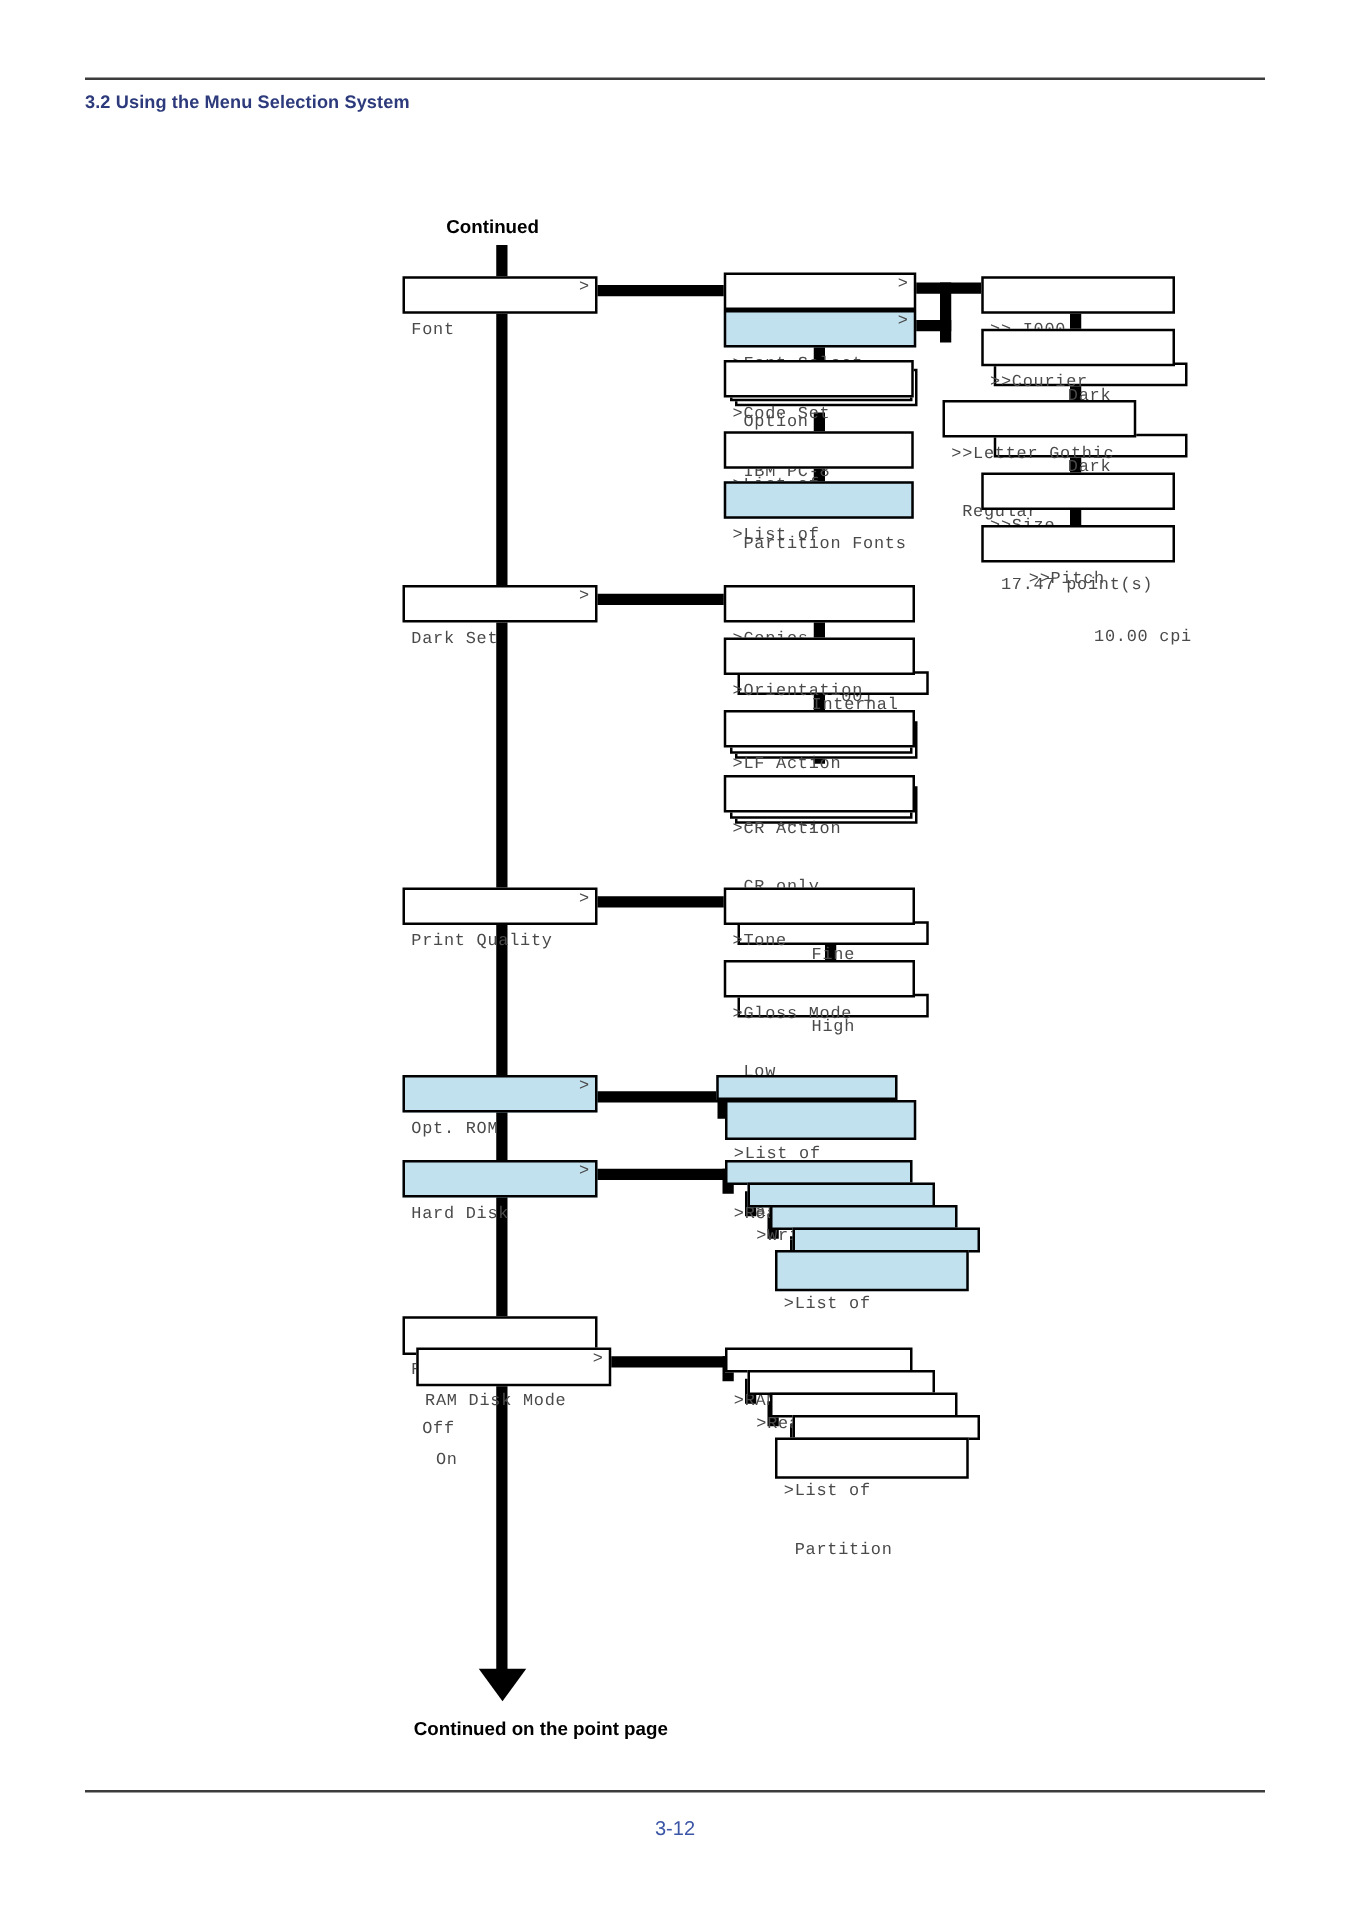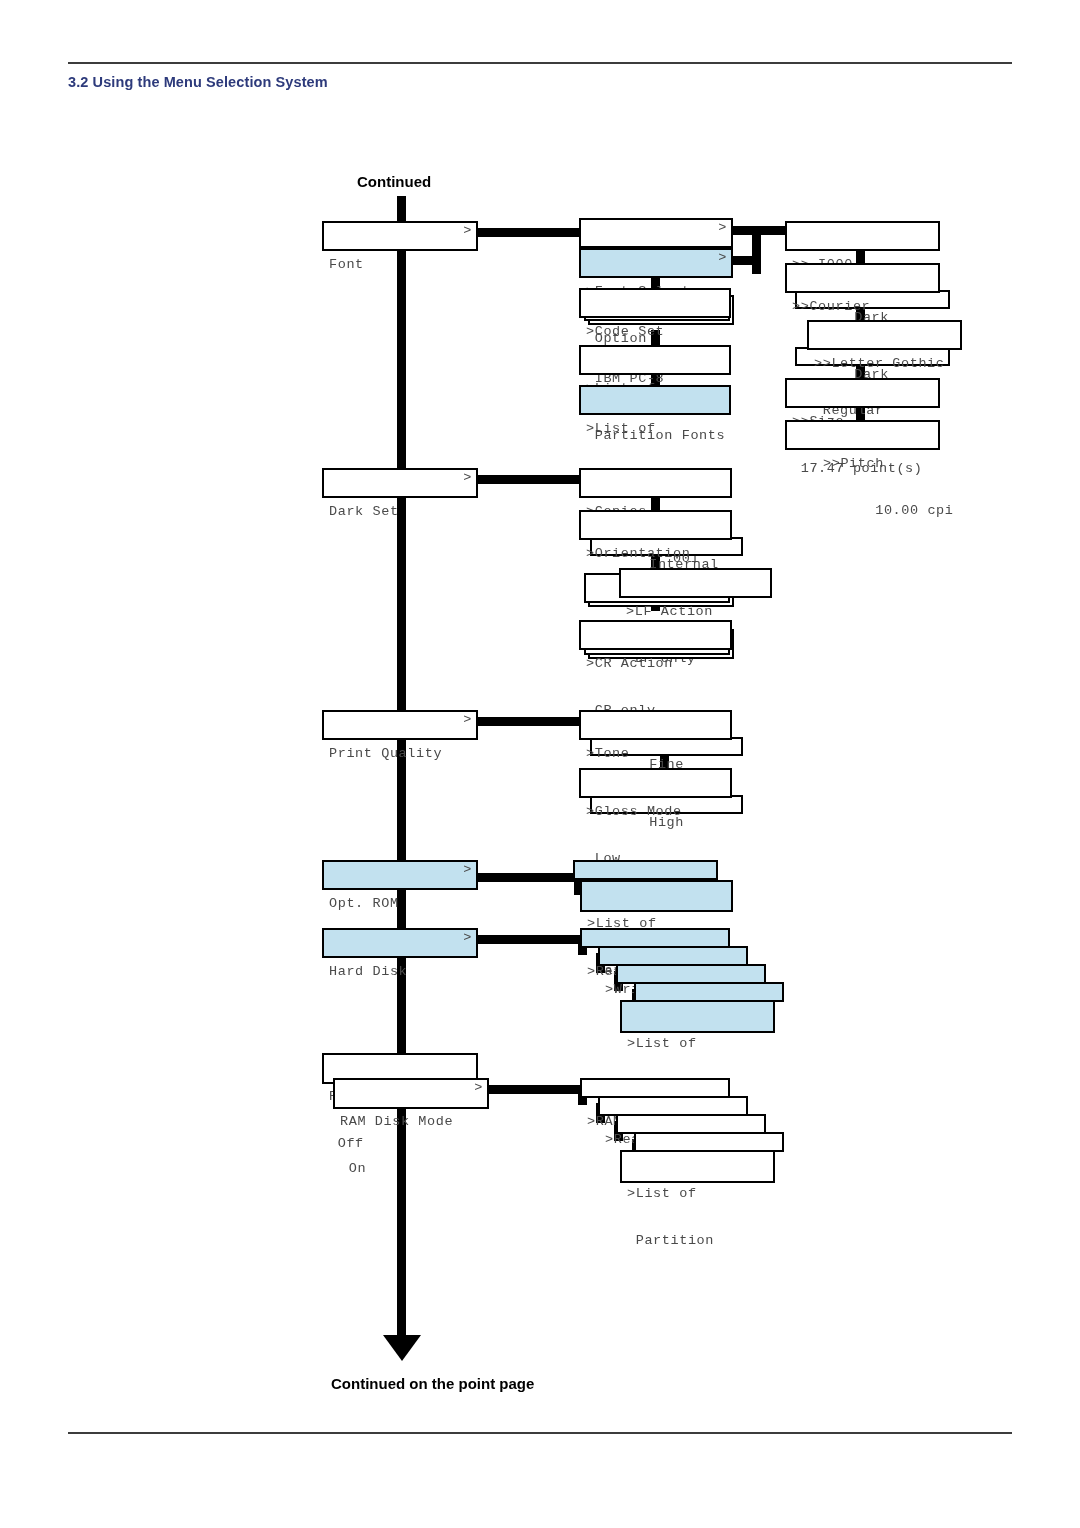--- a/index.html
+++ b/index.html
@@ -153,21 +153,21 @@
     <span>  Dark</span>
   </div>
   <div class="box" style="left:785px;top:263px;width:155px;height:30px;">
     <span class="r1">&gt;&gt;Courier</span>
     <span class="r2"> Regular</span>
   </div>
 
   <div class="subbox" style="left:795px;top:347px;width:155px;height:19px;">
     <span>  Dark</span>
   </div>
-  <div class="box" style="left:807px;top:320px;width:155px;height:30px;">
+  <div class="box" style="left:754px;top:320px;width:155px;height:30px;">
     <span class="r1">&gt;&gt;Letter Gothic</span>
     <span class="r2"> Regular</span>
   </div>
 
   <div class="box" style="left:785px;top:378px;width:155px;height:30px;">
     <span class="r1">&gt;&gt;Size</span>
     <span class="r2"> 17.47 point(s)</span>
   </div>
 
   <div class="box" style="left:785px;top:420px;width:155px;height:30px;padding-left:36px;">
@@ -194,21 +194,21 @@
   <div class="subbox" style="left:590px;top:537px;width:153px;height:19px;">
     <span>  Internal</span>
   </div>
   <div class="box" style="left:579px;top:510px;width:153px;height:30px;">
     <span class="r1">&gt;Orientation</span>
     <span class="r2"> Portrait</span>
   </div>
 
   <div class="shadow" style="left:588px;top:577px;width:146px;height:30px;"></div>
   <div class="shadow" style="left:584px;top:573px;width:146px;height:30px;"></div>
-  <div class="box" style="left:579px;top:568px;width:153px;height:30px;margin-left:40px;">
+  <div class="box" style="left:579px;top:568px;width:153px;height:30px;">
     <span class="r1">&gt;LF Action</span>
     <span class="r2"> LF only</span>
   </div>
 
   <div class="shadow" style="left:588px;top:629px;width:146px;height:30px;"></div>
   <div class="shadow" style="left:584px;top:625px;width:146px;height:30px;"></div>
   <div class="box" style="left:579px;top:620px;width:153px;height:30px;">
     <span class="r1">&gt;CR Action</span>
     <span class="r2"> CR only</span>
   </div>
@@ -312,14 +312,15 @@
   </div>
   <div class="box" style="left:634px;top:1132px;width:150px;height:20px;">
     <span class="r1">&gt;Delete Data</span>
   </div>
   <div class="box" style="left:620px;top:1150px;width:155px;height:33px;">
     <span class="r1">&gt;List of</span>
     <span class="r2"> Partition</span>
   </div>
 
   <div class="rule" id="rule-bottom"></div>
+  <div id="page-number">3-12</div>
 
 </div>
 
 </body></html>

